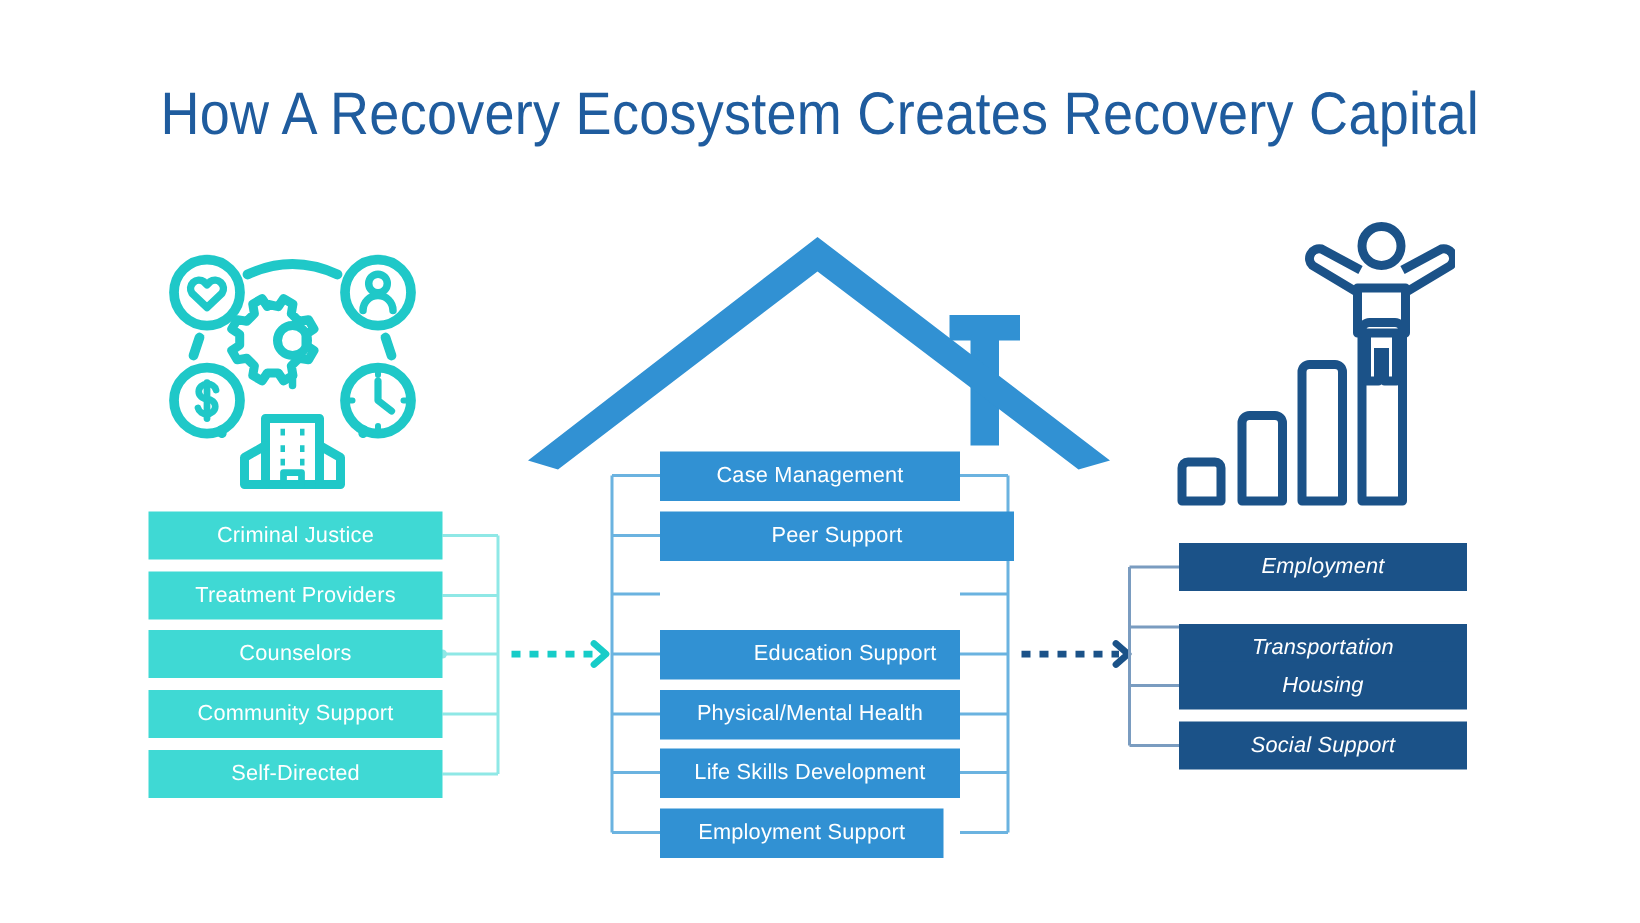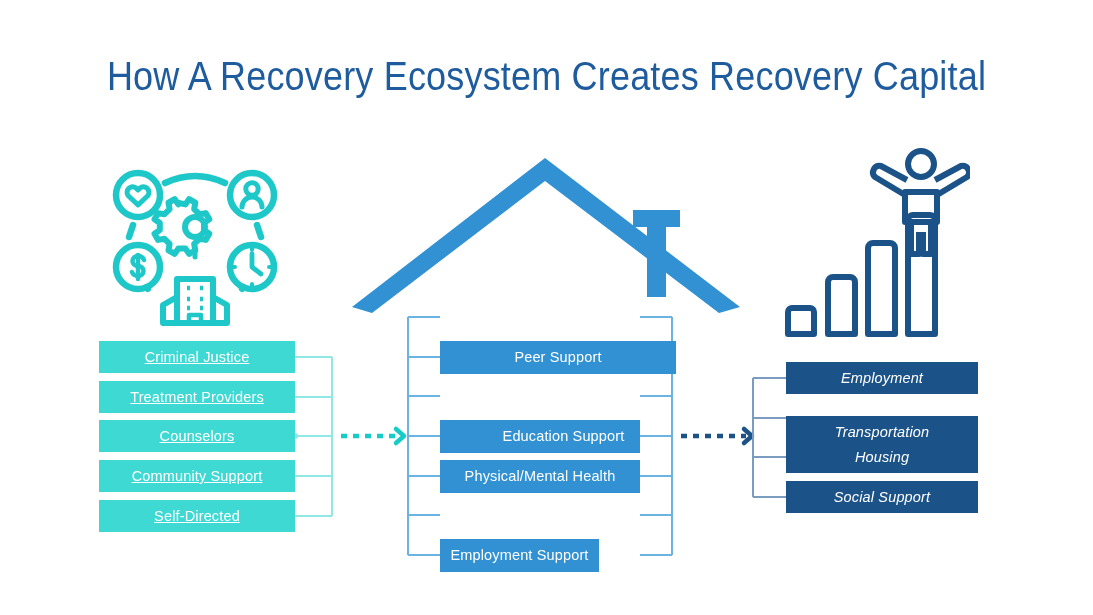--- a/index.html
+++ b/index.html
@@ -47,21 +47,21 @@
     display: flex;
     align-items: center;
     justify-content: center;
     color: #ffffff;
     font-size: 14.5px;
     font-weight: 400;
     letter-spacing: 0.15px;
     line-height: 1;
     white-space: nowrap;
   }
-  .box.teal  { background: #3fd9d4; text-decoration: underline; }
+  .box.teal  { background: #3fd9d4; }
   .box.blue  { background: #3191d3; }
   .box.navy  { background: #1b5288; font-style: italic; }
 
   
   .layer {
     position: absolute;
     left: 0; top: 0;
     width: 1093px;
     height: 615px;
     pointer-events: none;
@@ -173,24 +173,26 @@
       <line x1="640" y1="357" x2="672" y2="357"></line>
       <line x1="640" y1="396" x2="672" y2="396"></line>
       <line x1="640" y1="436" x2="672" y2="436"></line>
       <line x1="640" y1="476" x2="672" y2="476"></line>
       <line x1="640" y1="515" x2="672" y2="515"></line>
       <line x1="640" y1="555" x2="672" y2="555"></line>
       <line x1="672" y1="317" x2="672" y2="555"></line>
     </g>
   </svg>
 
+  <div class="box blue" style="left:440px; top:301px; width:200px; height:33px;">Case Management</div>
   <div class="box blue" style="left:440px; top:341px; width:236px; height:33px;">Peer Support</div>
   <div class="box blue" style="left:440px; top:420px; width:200px; height:33px;padding-left:47px;">Education Support</div>
   <div class="box blue" style="left:440px; top:460px; width:200px; height:33px;">Physical/Mental Health</div>
-  <div class="box blue" style="left:440px; top:539px; width:159px; height:33px;">Employment Support</div>
+  <div class="box blue" style="left:440px; top:499px; width:200px; height:33px;">Life Skills Development</div>
+  <div class="box blue" style="left:440px; top:539px; width:189px; height:33px;">Employment Support</div>
 
   <svg class="layer">
     <line x1="681" y1="436" x2="746" y2="436" stroke="#1b5288" stroke-width="4.5" stroke-dasharray="6 6"></line>
     <path d="M744 429 l8 7 -8 7" fill="none" stroke="#1b5288" stroke-width="4.5" stroke-linecap="round" stroke-linejoin="round"></path>
   </svg>
 
   <div class="icon-wrap" style="left:780px; top:148px; width:190px; height:195px;">
     <svg width="190" height="195" viewBox="0 0 190 195" xmlns="http://www.w3.org/2000/svg">
       <g fill="none" stroke="#1b5288" stroke-width="6" stroke-linejoin="round">
 

